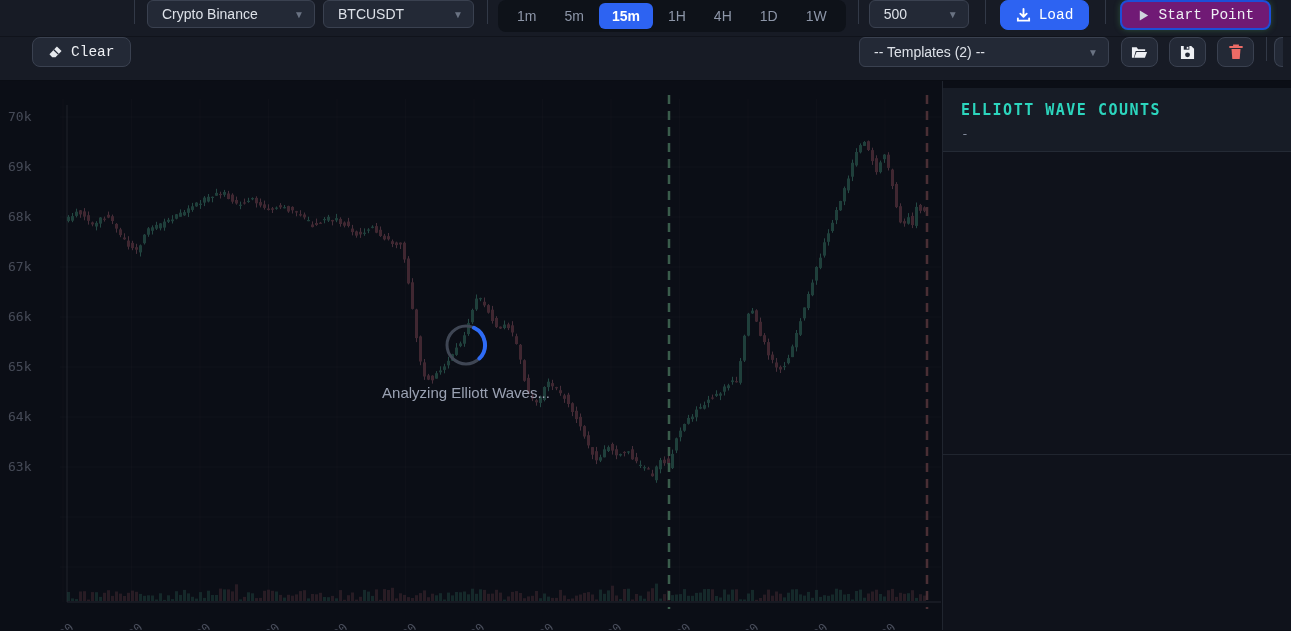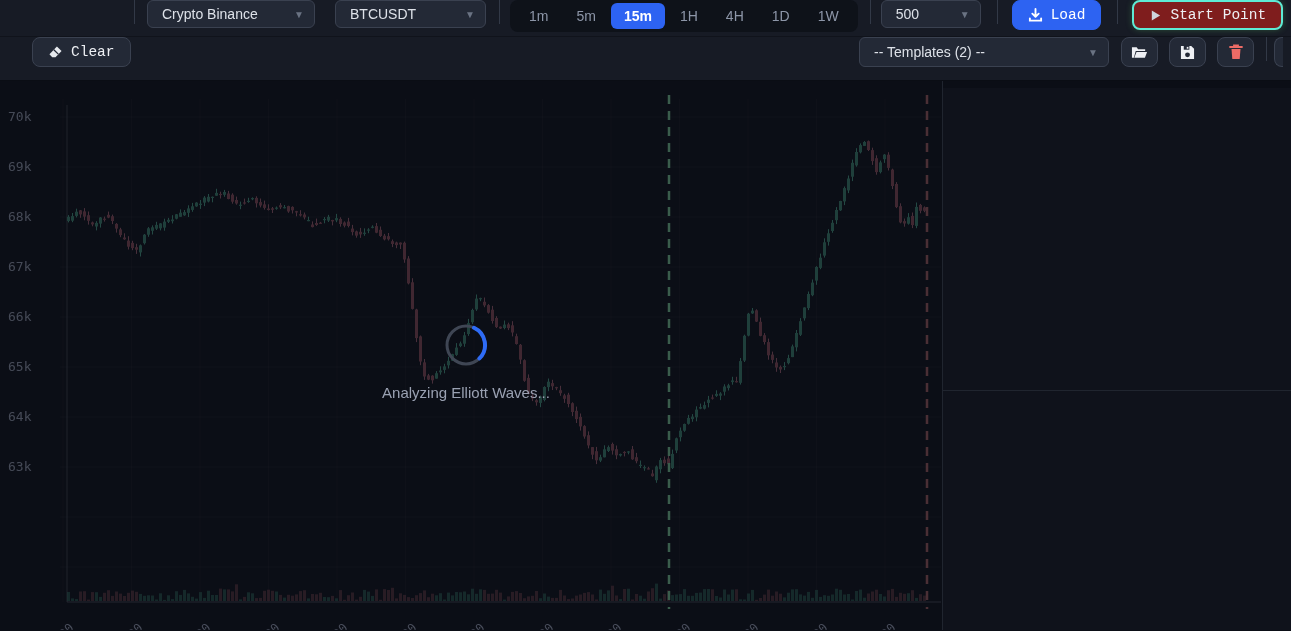--- a/index.html
+++ b/index.html
@@ -15,21 +15,21 @@
   .dd{display:flex;align-items:center;justify-content:space-between;height:28px;border-radius:6px;
       background:#232936;border:1px solid #3a4150;padding:0 10px 0 14px;font-size:14px;color:#dde1e8;cursor:pointer;}
   .dd .arr{font-size:10px;color:#6a7383;margin-left:10px;}
   .tfgroup{display:flex;align-items:center;height:32px;background:#0e1219;border-radius:8px;padding:2px 6px;gap:2px;}
   .tfbtn{height:26px;padding:0 13px;border:none;background:transparent;color:#8d96a8;font-size:14px;
          border-radius:6px;cursor:pointer;font-family:"Liberation Sans",sans-serif;}
   .tfbtn.active{background:#2d63f2;color:#fff;font-weight:bold;}
   .btn{display:flex;align-items:center;gap:8px;height:30px;padding:0 15px;border-radius:8px;font-size:14.5px;
        border:1px solid #3a4150;background:#232936;color:#eef0f4;cursor:pointer;font-family:Liberation Mono, monospace;}
   .btn.blue{background:#2d63f2;border-color:#2d63f2;color:#fff;}
-  .btn.outline-green{background:#7f1d1d;border:2px solid #5eead4;box-shadow:0 0 6px rgba(84,179,95,.35);}
+  .btn.outline-green{background:#701a75;border:2px solid #1d4ed8;box-shadow:0 0 6px rgba(84,179,95,.35);}
   .btn.outline-red{background:#1d222c;border:2px solid #ee7168;box-shadow:0 0 6px rgba(238,113,104,.35);}
   .iconbtn{width:37px;justify-content:center;padding:0;}
   .sliver{width:9px;height:30px;border:1px solid #3a4150;border-right:none;border-radius:8px 0 0 8px;background:#232936;}
   .spacer{flex:1;}
   svg.ic{display:block;}
   
   .main{display:flex;height:549px;}
   .chart{position:relative;width:943px;height:549px;background:#0b0e16;border-right:1px solid #20252f;overflow:hidden;}
   .chart svg.plot{position:absolute;left:0;top:0;z-index:1;}
   .ylab{position:absolute;left:8px;width:50px;font:13px "DejaVu Sans Mono",monospace;color:#7f8798;z-index:1;}
@@ -54,21 +54,21 @@
 <div class="app">
 
   <div class="toolbar row1">
     <div class="pad"></div>
     <div class="vdiv"></div>
 
     <div class="dd" style="width:168px;margin-left:12px">
       <span>Crypto Binance</span>
       <span class="arr">▼</span>
     </div>
-    <div class="dd" style="width:151px;margin-left:20px">
+    <div class="dd" style="width:151px;margin-left:8px">
       <span>BTCUSDT</span>
       <span class="arr">▼</span>
     </div>
 
     <div class="vdiv" style="margin-left:13px"></div>
     <div class="tfgroup" style="margin-left:10px" id="tfgroup">
         <button class="tfbtn">1m</button>
         <button class="tfbtn">5m</button>
         <button class="tfbtn active">15m</button>
         <button class="tfbtn">1H</button>
@@ -849,17 +849,21 @@
       <div class="dim"></div>
       <svg class="spinner" viewBox="0 0 44 44">
         <circle cx="22" cy="22" r="19" fill="none" stroke="#3f4654" stroke-width="3"></circle>
         <path d="M30.03 4.78 A19 19 0 0 1 35.44 35.44" fill="none" stroke="#2e6bf6" stroke-width="4" stroke-linecap="round"></path>
       </svg>
       <div class="analyzing">Analyzing Elliott Waves...</div>
     </div>
 
     <div class="sidebar">
       <div class="sb-gap"></div>
+      <div class="sb-head">
+        <div class="sb-title">ELLIOTT WAVE COUNTS</div>
+        <div class="sb-sub">-</div>
+      </div>
       <div class="sb-counts"></div>
     </div>
 
   </div>
 </div>
 
 </body></html>

